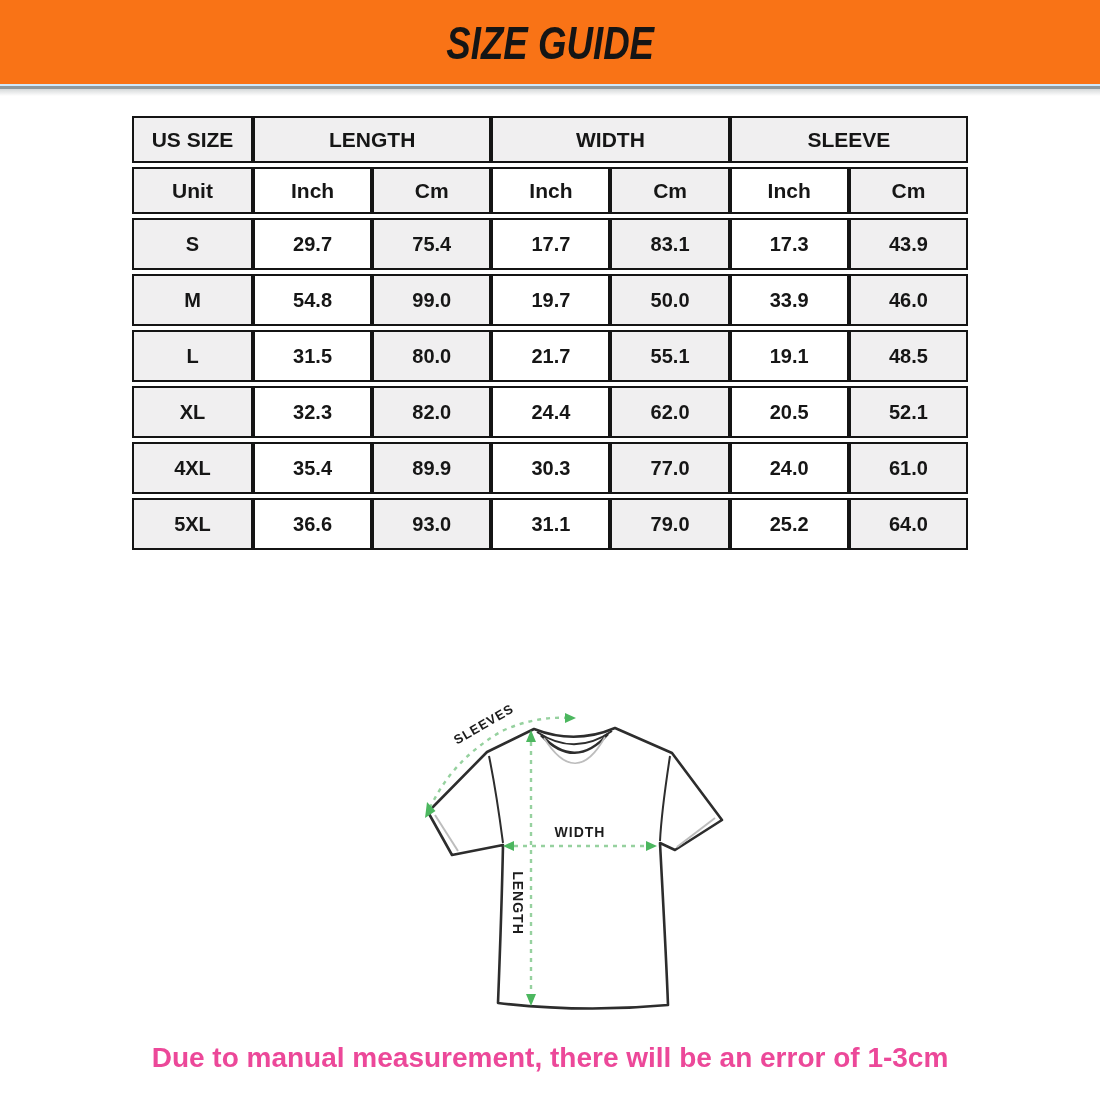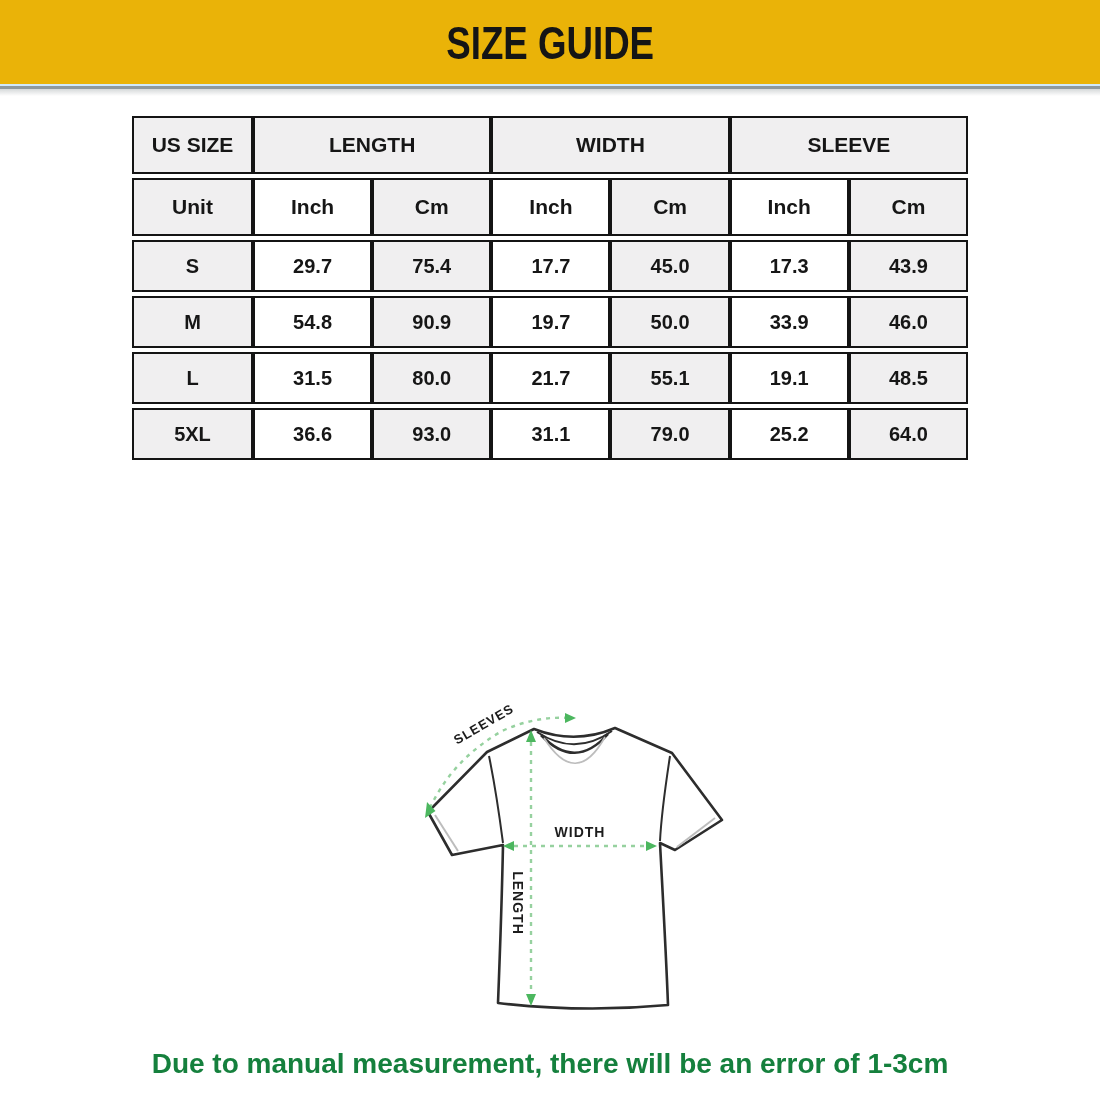--- a/index.html
+++ b/index.html
@@ -4,55 +4,55 @@
 <style>
   html,body { margin:0; padding:0; background:#ffffff; }
   .page {
     position:relative; width:1100px; height:1100px; background:#ffffff;
     font-family:"Liberation Sans", sans-serif; overflow:hidden;
   }
 
   
   .banner {
     position:absolute; top:0; left:0; width:1100px; height:84px;
-    background:#eab308; display:flex; align-items:center; justify-content:center;
+    background:#f97316; display:flex; align-items:center; justify-content:center;font-style:italic;
   }
   .banner-edge   { position:absolute; top:84px; left:0; width:1100px; height:2px; background:#cfe9fb; }
   .banner-shadow { position:absolute; top:86px; left:0; width:1100px; height:3px; background:#8f999d; }
   .banner-fade   { position:absolute; top:89px; left:0; width:1100px; height:7px;
                    background:linear-gradient(#d6d9da, #ffffff); }
   .title {
     font-size:47px; font-weight:700; color:#151515; letter-spacing:0px;
     transform:scaleX(0.78); white-space:nowrap; margin:0;
   }
 
   
   table.size-table {
     position:absolute; left:132px; top:112px; width:836px;
     table-layout:fixed; border-collapse:separate; border-spacing:0 4px;
   }
   .size-table th, .size-table td {
     box-sizing:border-box; border:2px solid #141414; padding:0;
     text-align:center; vertical-align:middle;
     font-weight:700; color:#161616;
   }
-  .size-table thead th { height:58px; font-size:21px; }
+  .size-table thead th { height:47px; font-size:21px; }
   .size-table tbody td { height:52px; font-size:20px; }
   .cg { background:#f0eff0; }   
   .cw { background:#ffffff;margin-top:13px; }   
 
   
   .diagram { position:absolute; left:390px; top:690px; width:420px; height:340px; }
   .diagram svg { display:block; }
   .mlabel { font-family:"Liberation Sans", sans-serif; font-weight:700; fill:#1c1c1c; }
 
   
   .note {
     position:absolute; top:1042px; left:0; width:1100px;
-    text-align:center; font-size:28px; font-weight:700; color:#15803d;margin-top:6px;
+    text-align:center; font-size:28px; font-weight:700; color:#ec4899;
   }
 </style>
 </head>
 <body>
 
 <div class="page">
 
   <div class="banner">
     <h1 class="title">SIZE GUIDE</h1>
   </div>
@@ -86,41 +86,59 @@
         <th class="cw">Inch</th>
         <th class="cg">Cm</th>
       </tr>
     </thead>
     <tbody>
       <tr>
         <td class="cg">S</td>
         <td class="cw">29.7</td>
         <td class="cg">75.4</td>
         <td class="cw">17.7</td>
-        <td class="cg">45.0</td>
+        <td class="cg">83.1</td>
         <td class="cw">17.3</td>
         <td class="cg">43.9</td>
       </tr>
       <tr>
         <td class="cg">M</td>
         <td class="cw">54.8</td>
-        <td class="cg">90.9</td>
+        <td class="cg">99.0</td>
         <td class="cw">19.7</td>
         <td class="cg">50.0</td>
         <td class="cw">33.9</td>
         <td class="cg">46.0</td>
       </tr>
       <tr>
         <td class="cg">L</td>
         <td class="cw">31.5</td>
         <td class="cg">80.0</td>
         <td class="cw">21.7</td>
         <td class="cg">55.1</td>
         <td class="cw">19.1</td>
         <td class="cg">48.5</td>
+      </tr>
+      <tr>
+        <td class="cg">XL</td>
+        <td class="cw">32.3</td>
+        <td class="cg">82.0</td>
+        <td class="cw">24.4</td>
+        <td class="cg">62.0</td>
+        <td class="cw">20.5</td>
+        <td class="cg">52.1</td>
+      </tr>
+      <tr>
+        <td class="cg">4XL</td>
+        <td class="cw">35.4</td>
+        <td class="cg">89.9</td>
+        <td class="cw">30.3</td>
+        <td class="cg">77.0</td>
+        <td class="cw">24.0</td>
+        <td class="cg">61.0</td>
       </tr>
       <tr>
         <td class="cg">5XL</td>
         <td class="cw">36.6</td>
         <td class="cg">93.0</td>
         <td class="cw">31.1</td>
         <td class="cg">79.0</td>
         <td class="cw">25.2</td>
         <td class="cg">64.0</td>
       </tr>

